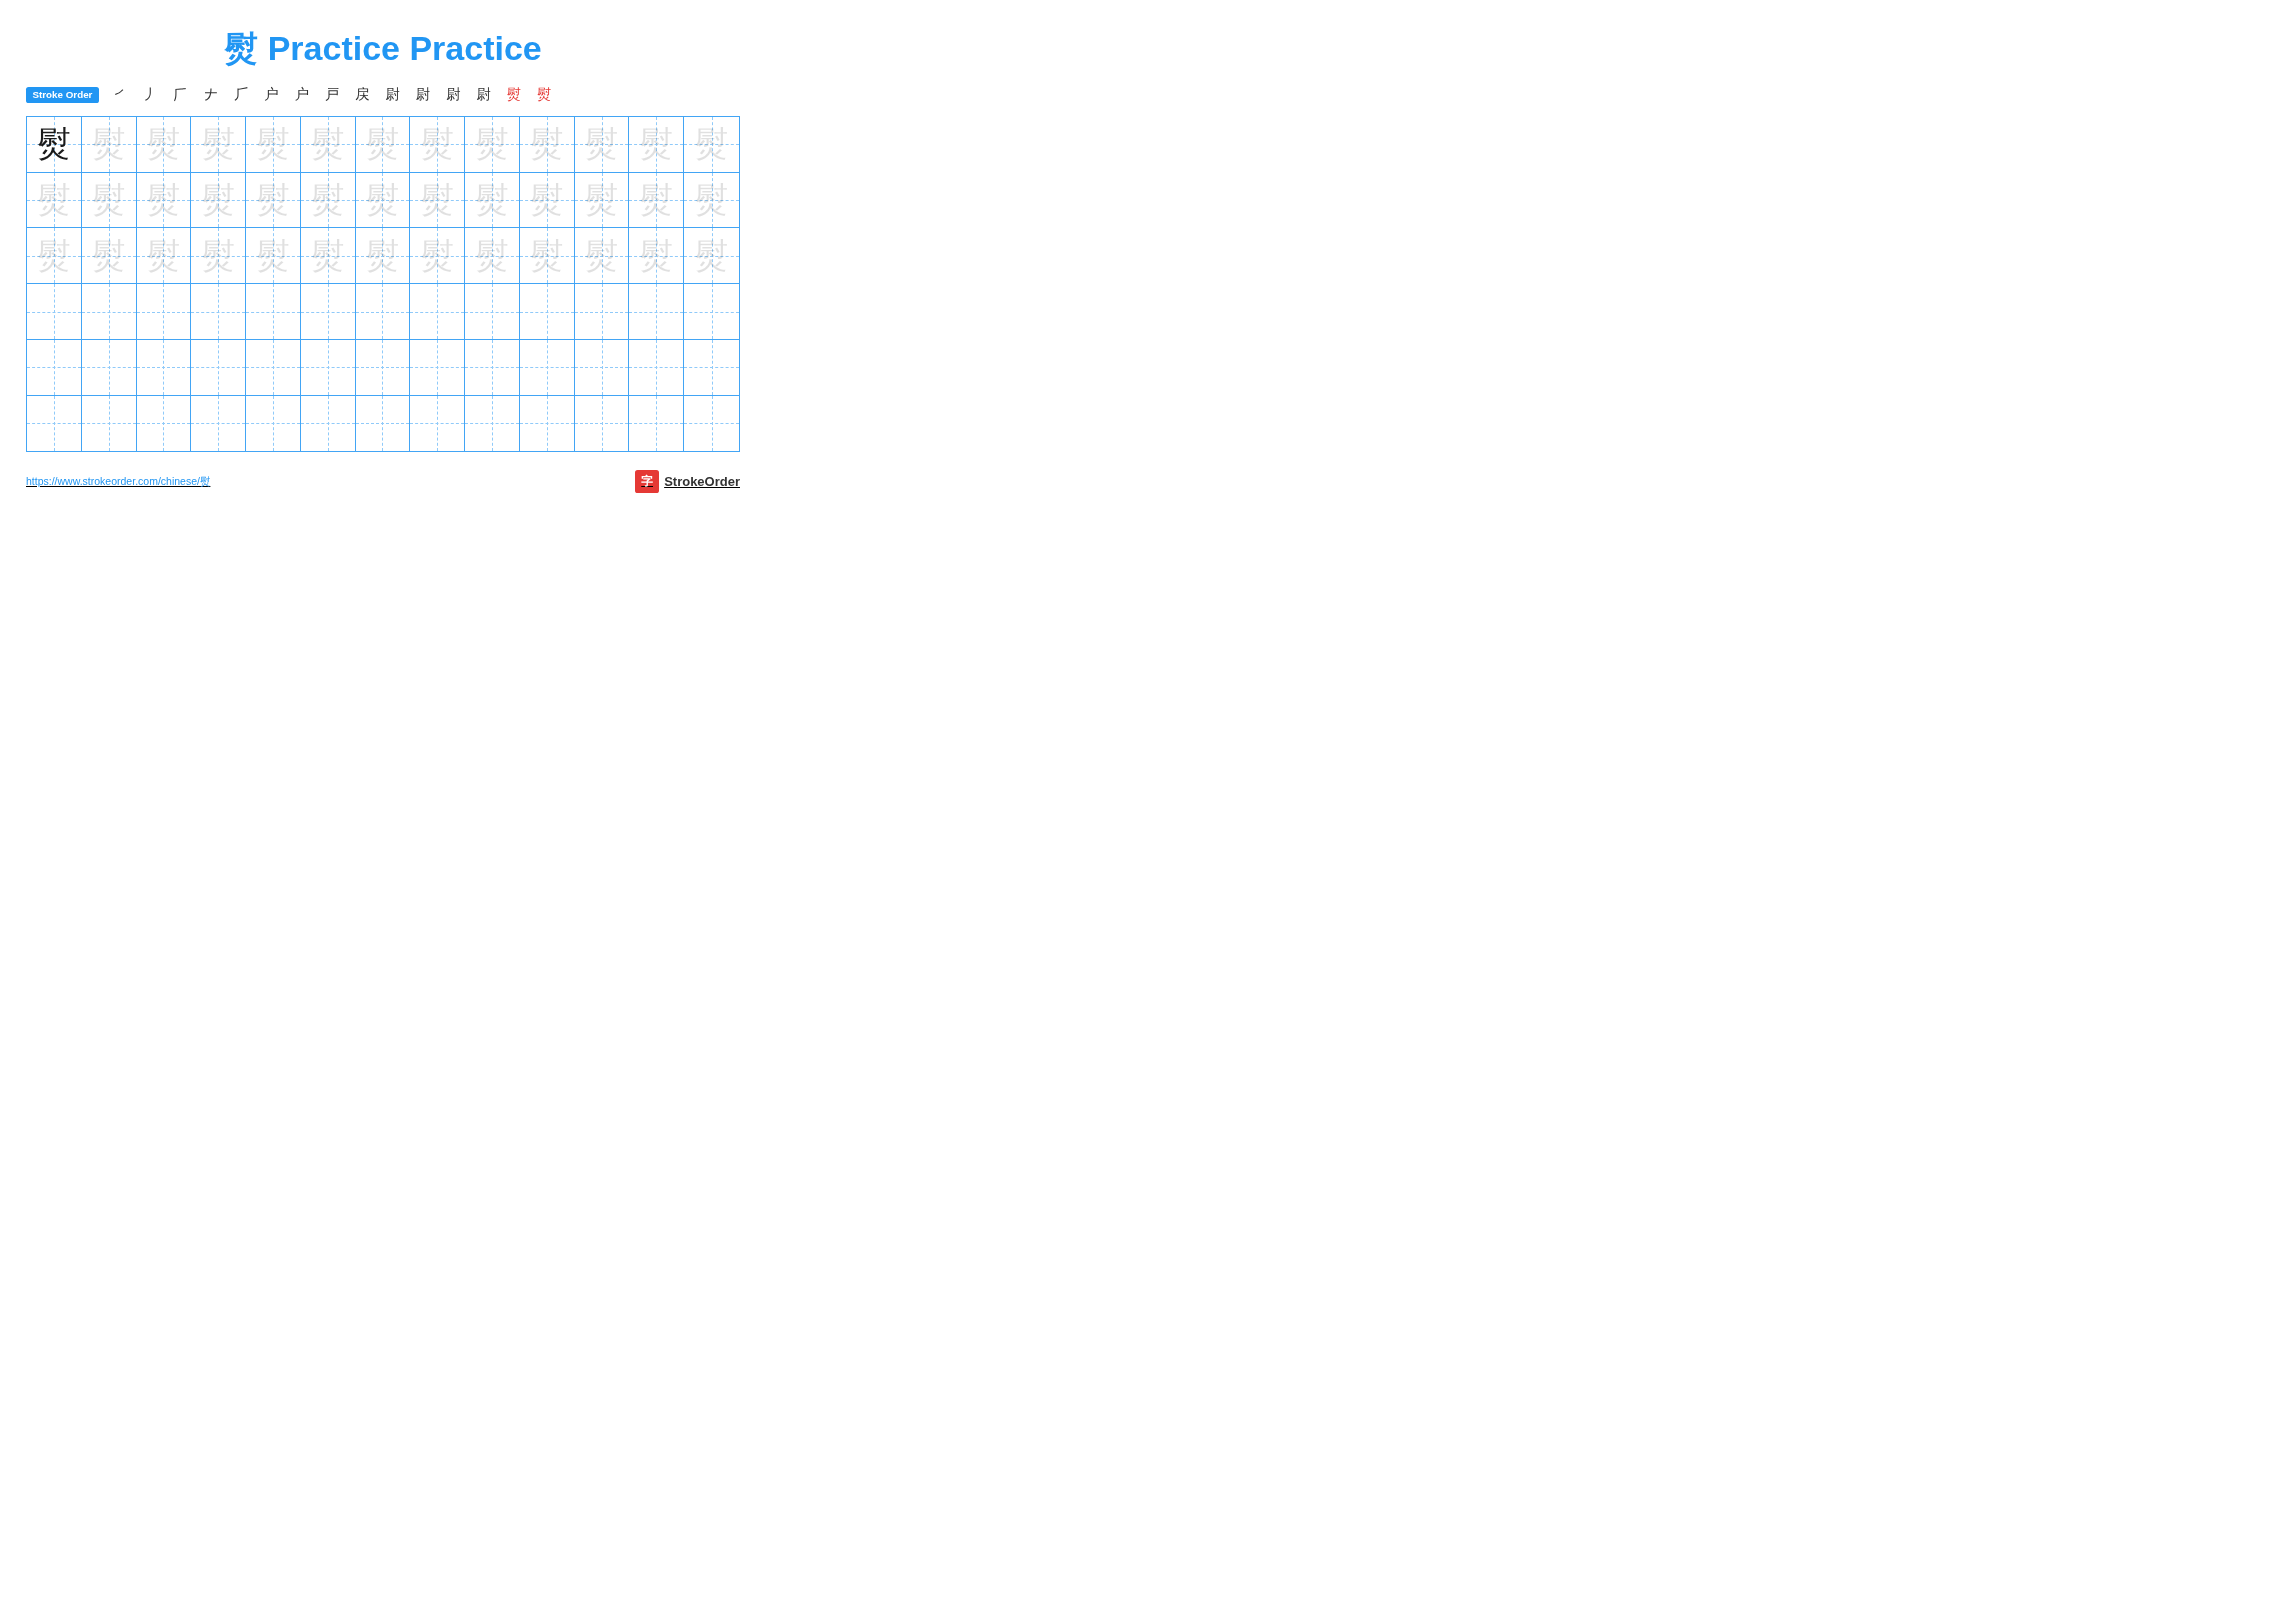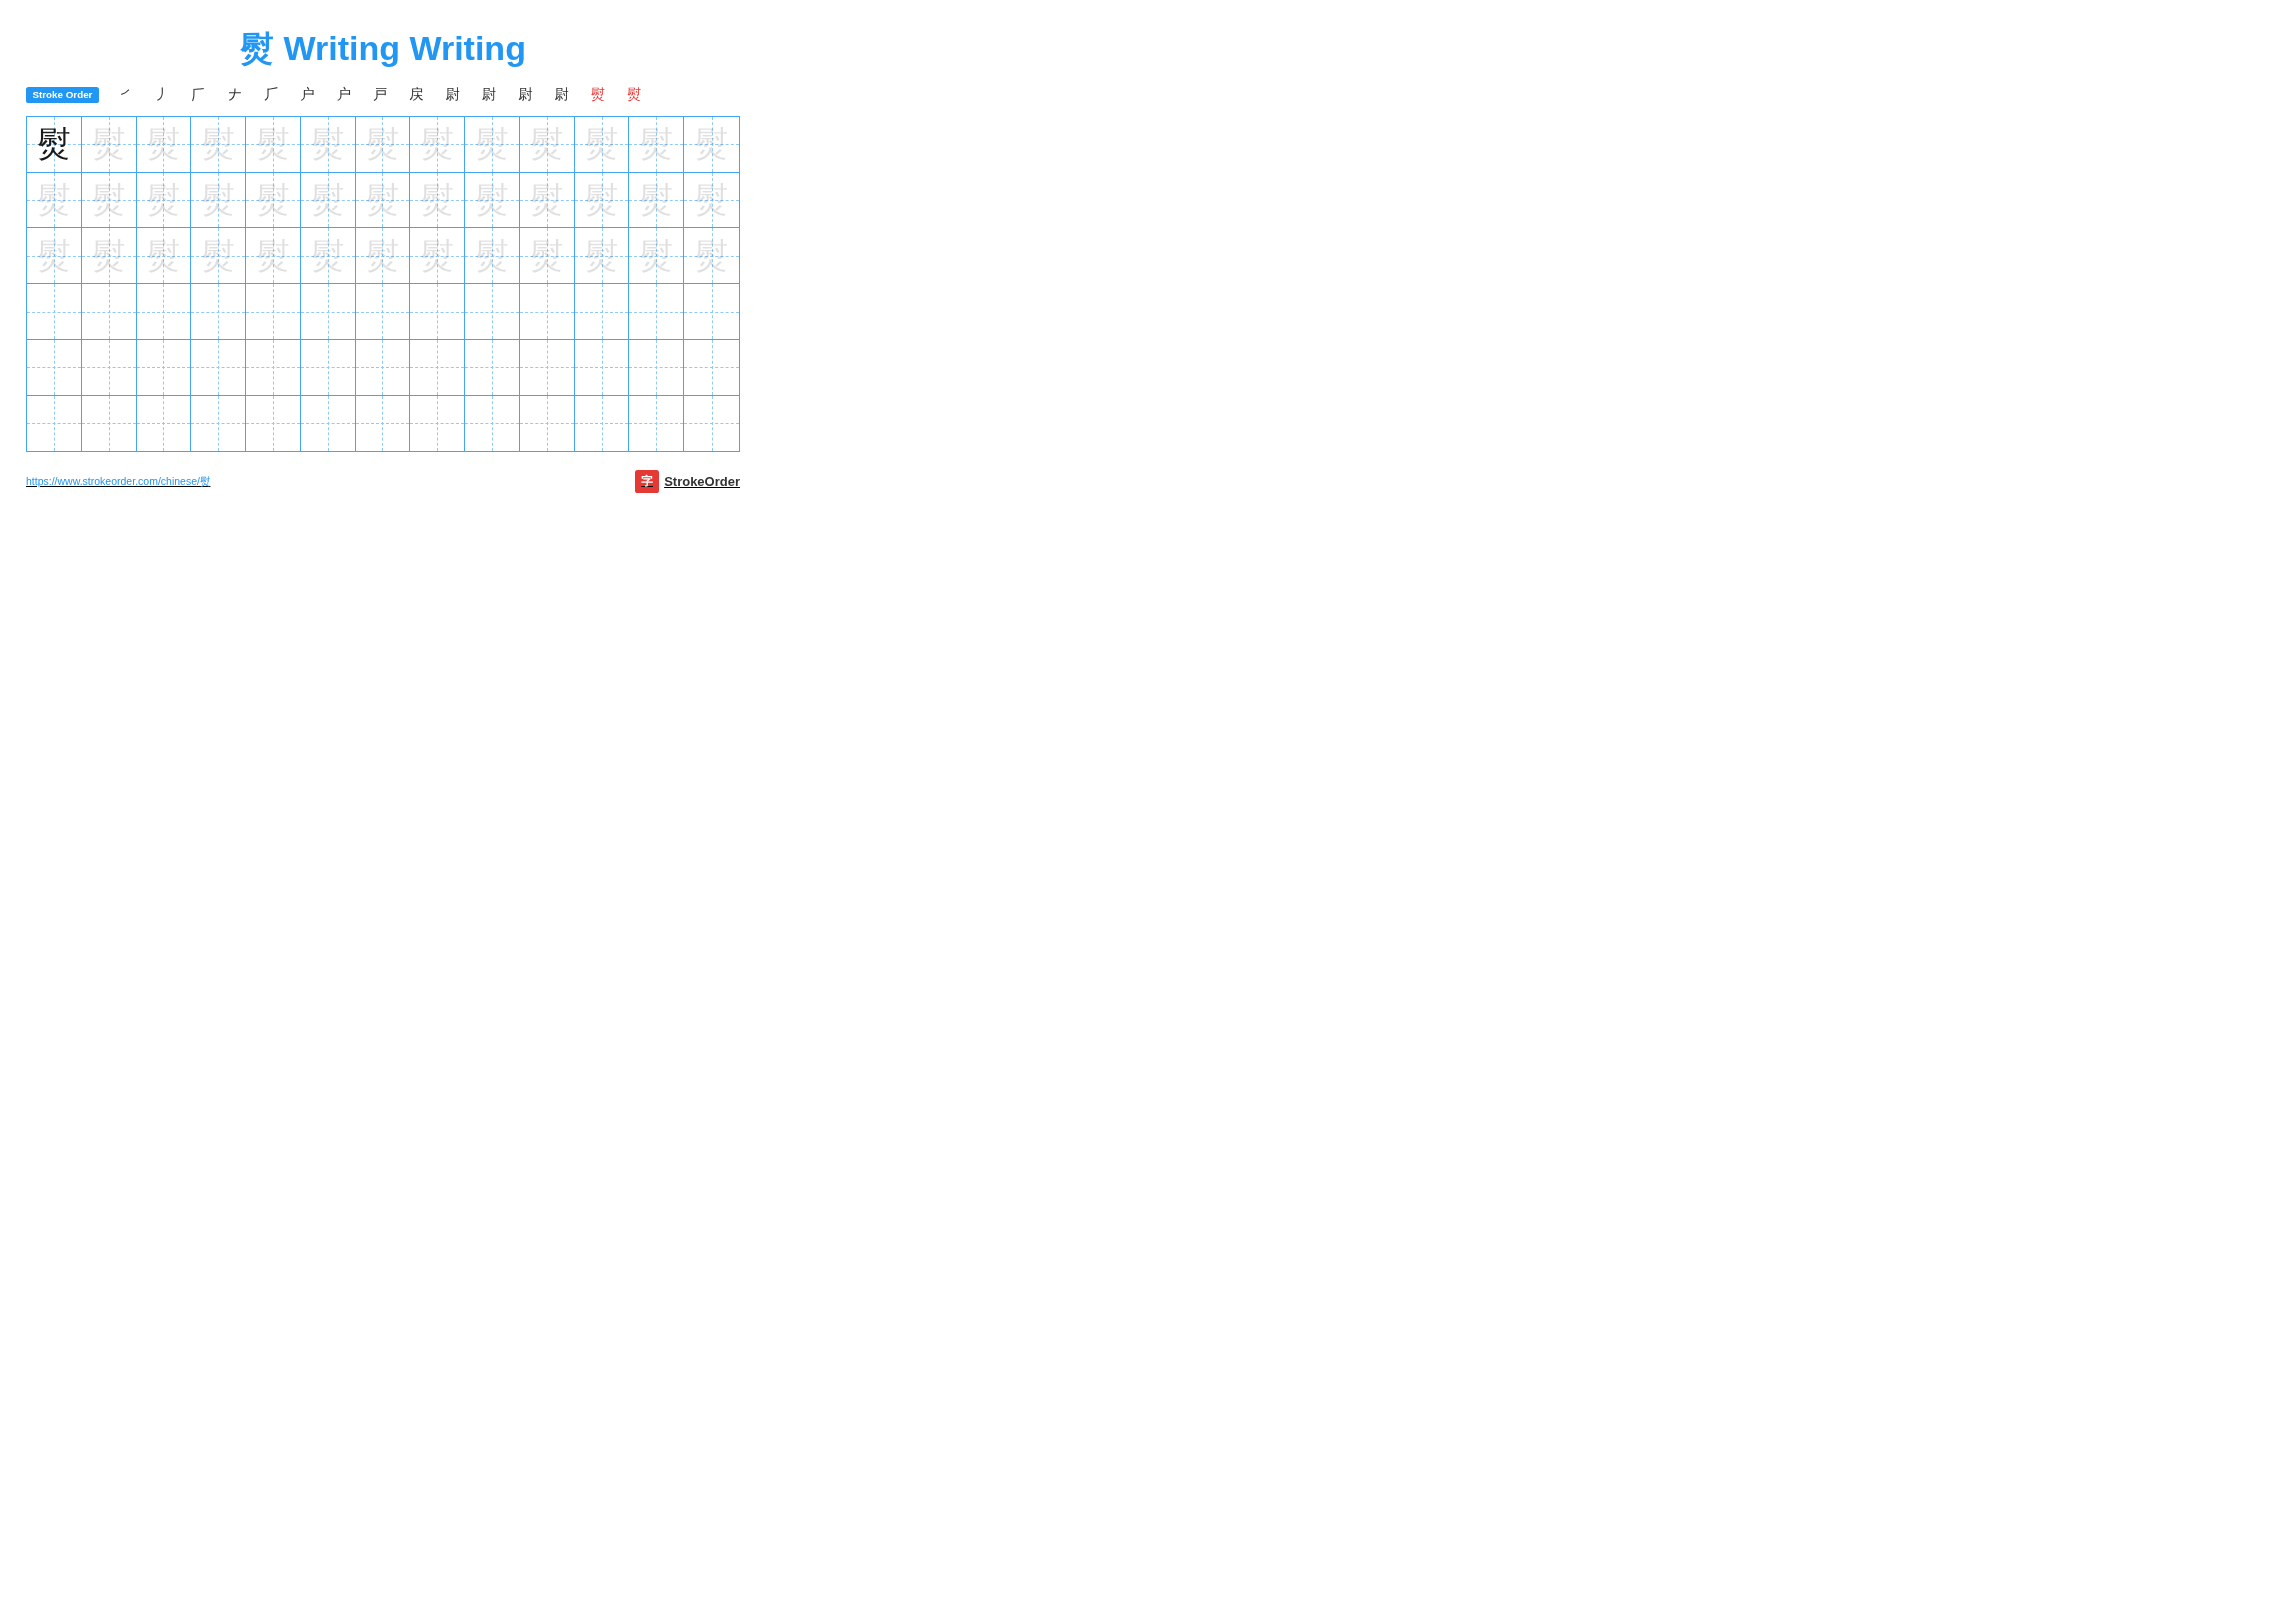--- a/index.html
+++ b/index.html
@@ -20,21 +20,21 @@
       color: #2196F3;
       margin-bottom: 13px;
       margin-top: 6.5px;
     }
 
     
     .stroke-order-row {
       display: flex;
       align-items: center;
       margin-bottom: 11.8px;
-      gap: 18px;
+      gap: 12px;
       flex-wrap: wrap;
     }
 
     .stroke-order-badge {
       background: #2196F3;
       color: white;
       font-size: 9.8px;
       font-weight: bold;
       padding: 2.6px 6.5px;
       border-radius: 2.6px;
@@ -155,21 +155,21 @@
       display: flex;
       align-items: center;
       justify-content: center;
       border-radius: 2.6px;
       font-family: 'SimSun', serif;
     }
   </style>
 </head>
 <body>
 
-<h1 class="title">熨 Writing Writing</h1>
+<h1 class="title">熨 Practice Practice</h1>
 
 <div class="stroke-order-row">
   <span class="stroke-order-badge">Stroke Order</span>
 
 <span class="stroke-char">㇒</span>
     <span class="stroke-char">㇓</span>
     <span class="stroke-char">𠂆</span>
     <span class="stroke-char">𠂇</span>
     <span class="stroke-char">⺁</span>
     <span class="stroke-char">户</span>

